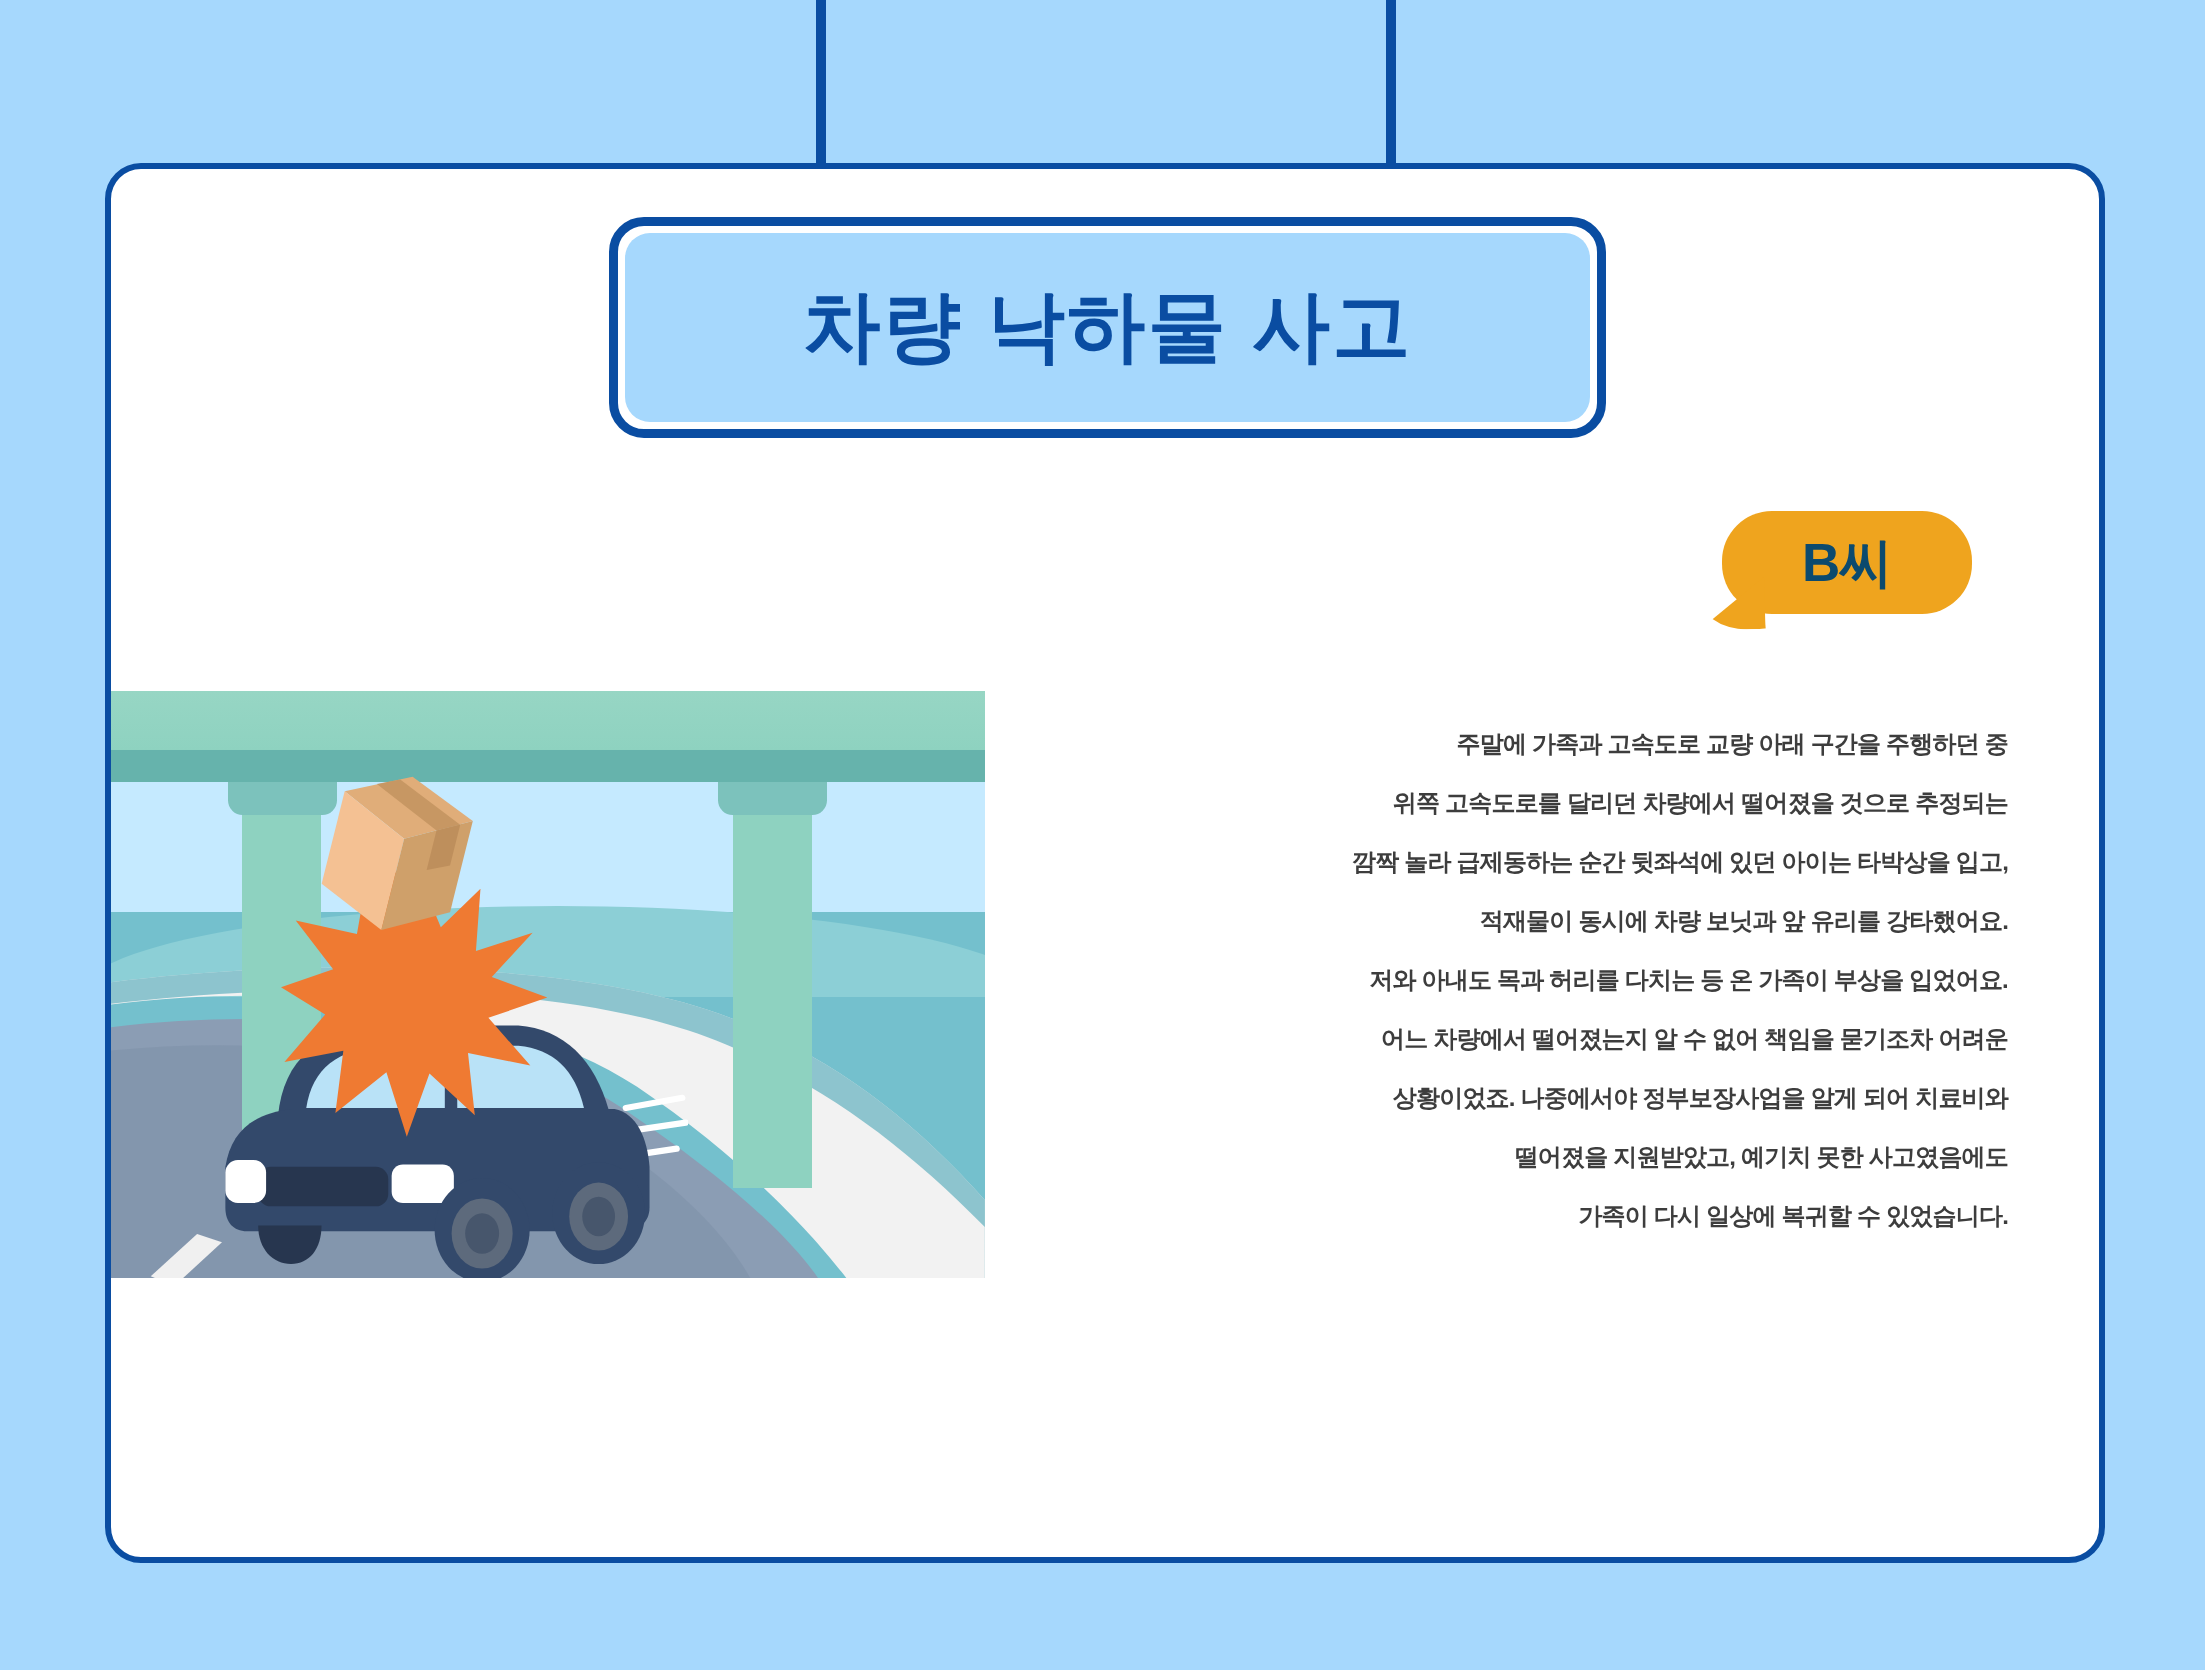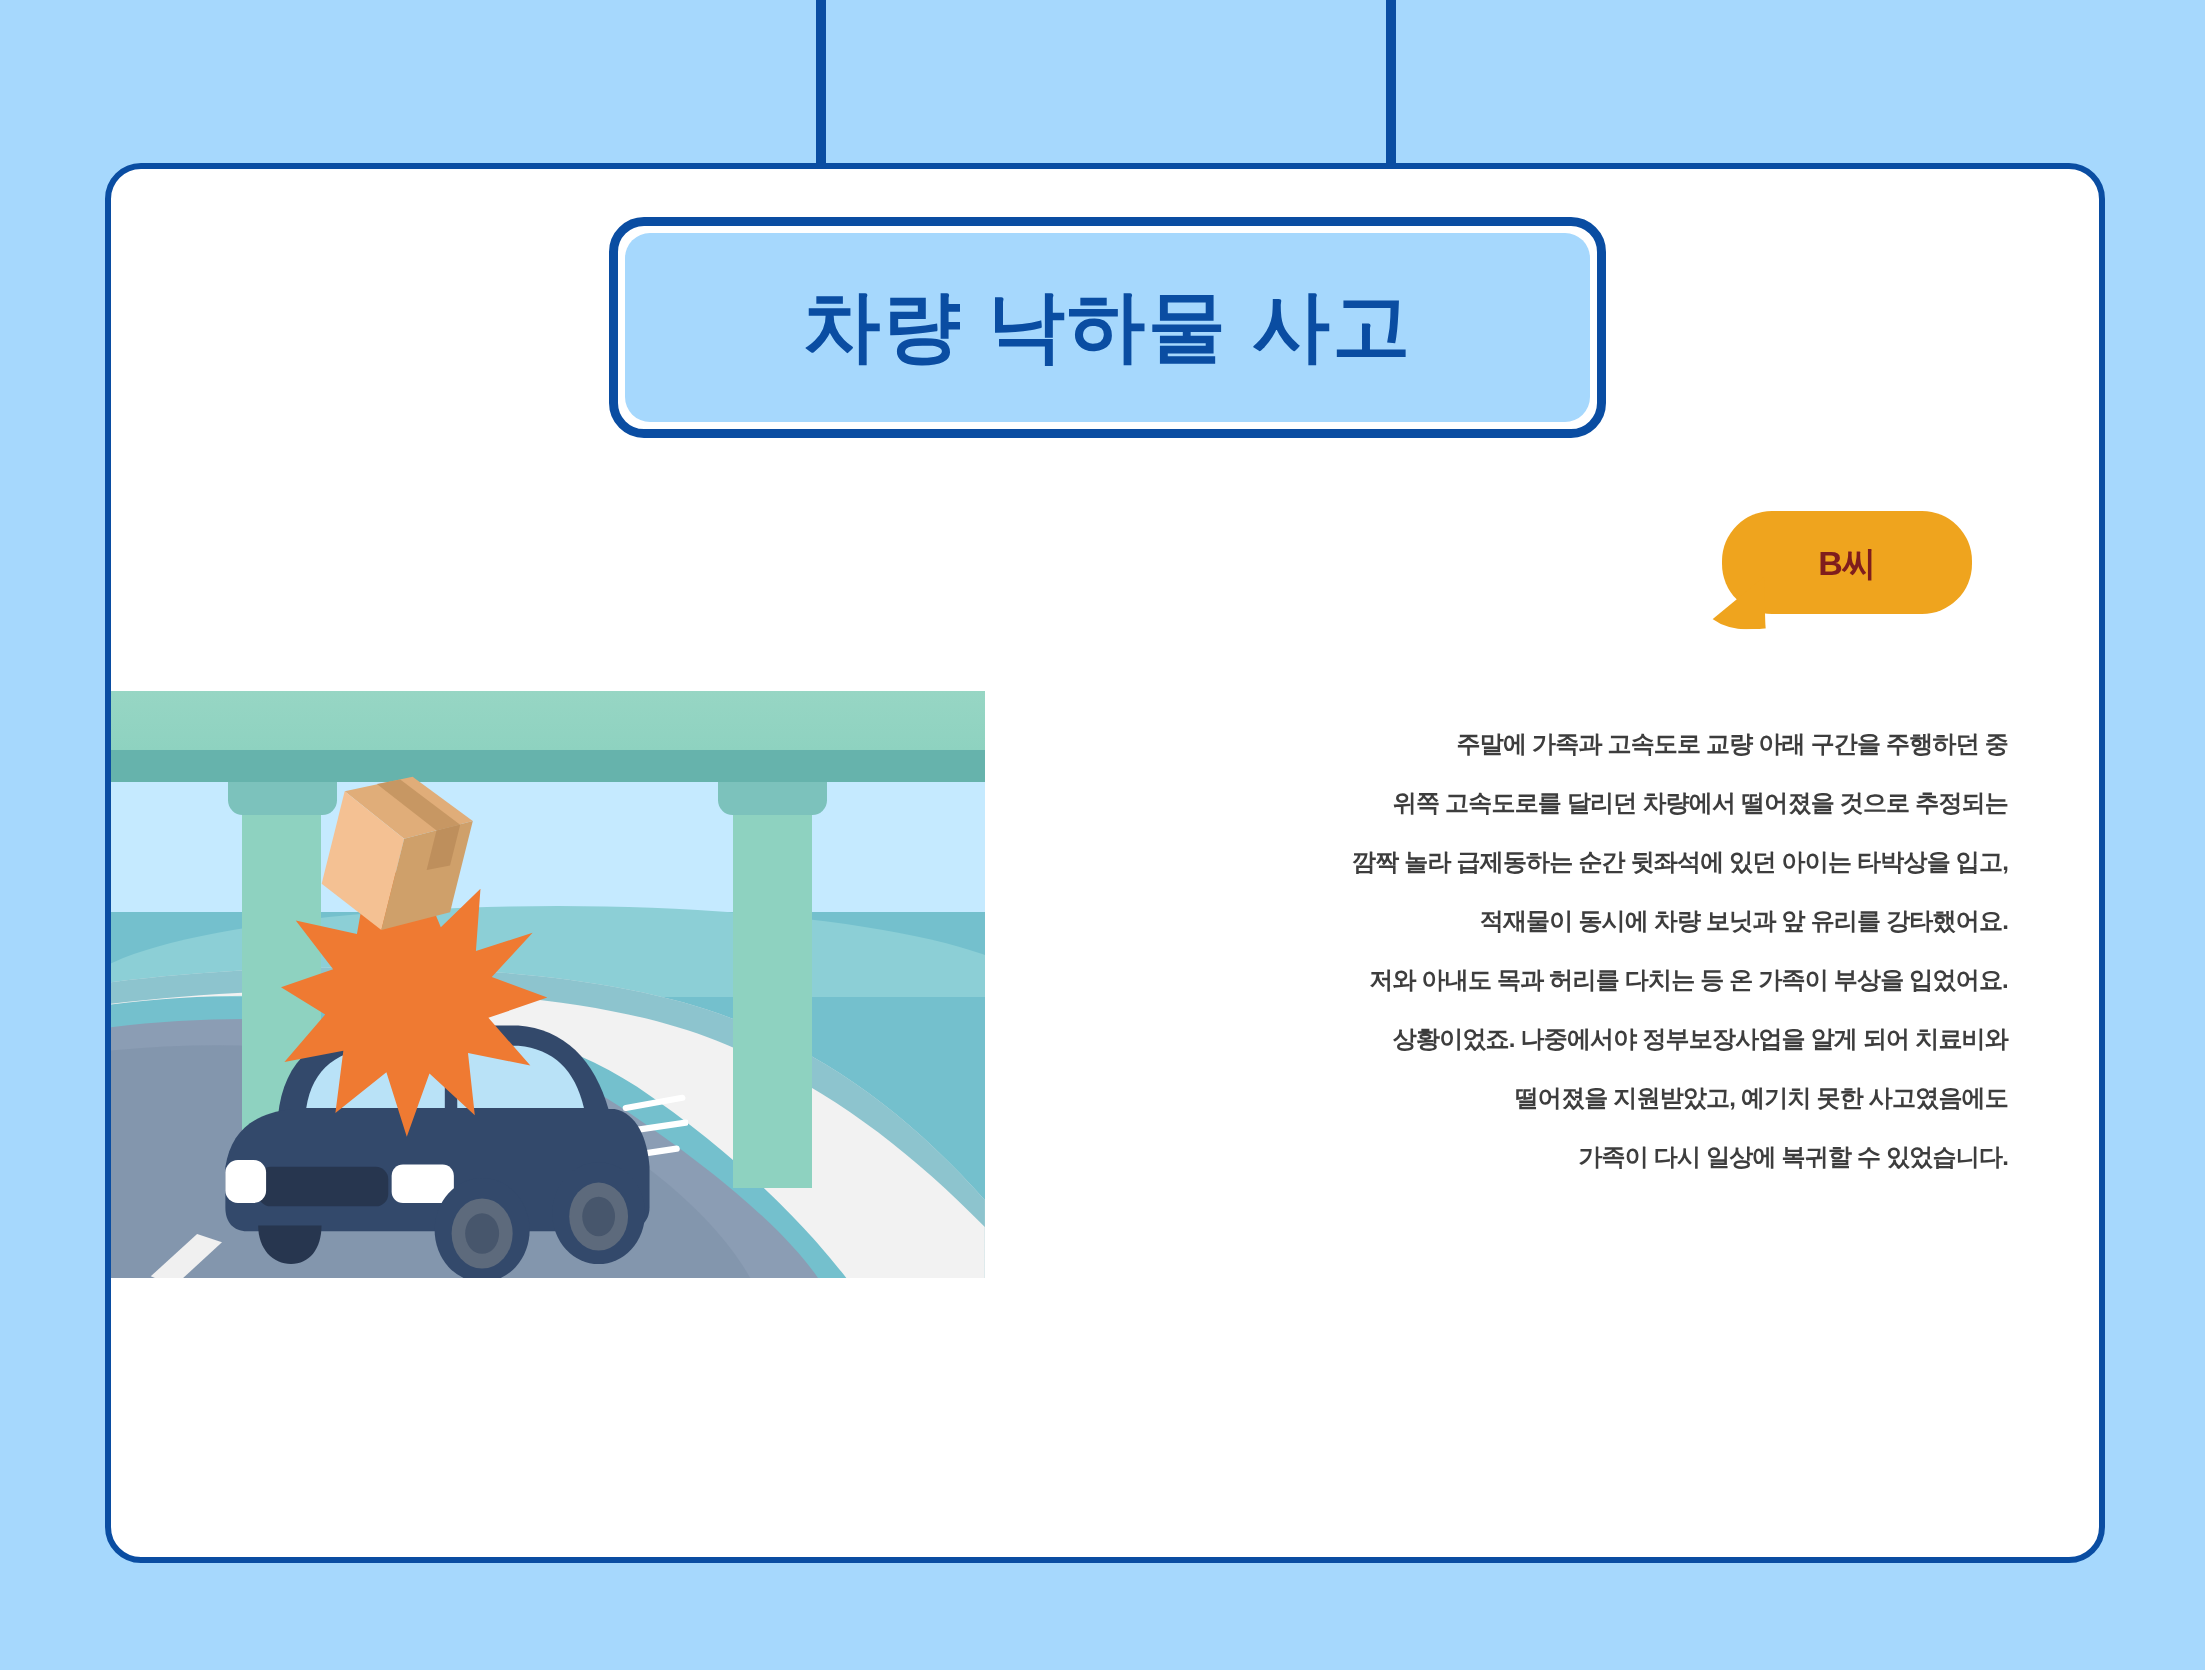--- a/index.html
+++ b/index.html
@@ -83,22 +83,22 @@
     bottom:-16px;
     width:68px; height:52px;
     background:#efa41e;
     border-bottom-left-radius:51px 40px;
     clip-path:polygon(100% 0, 100% 100%, 0% 100%);
     transform:rotate(-2deg);
   }
   #bubble-label {
     position:relative;
     z-index:2;
-    color:#7f1d1d;
-    font-size:34px;
+    color:#0c4a6e;
+    font-size:53px;
     font-weight:bold;
     line-height:1;
     letter-spacing:-0.6px;
   }
 
   
   #story {
     position:absolute;
     left:984px; top:714px;
     width:1024px;
@@ -195,20 +195,21 @@
   <div id="bubble-tail"></div>
   <span id="bubble-label">B씨</span>
 </div>
 
 <div id="story">
   <span class="line">주말에 가족과 고속도로 교량 아래 구간을 주행하던 중</span>
   <span class="line">위쪽 고속도로를 달리던 차량에서 떨어졌을 것으로 추정되는</span>
   <span class="line">깜짝 놀라 급제동하는 순간 뒷좌석에 있던 아이는 타박상을 입고,</span>
   <span class="line">적재물이 동시에 차량 보닛과 앞 유리를 강타했어요.</span>
   <span class="line">저와 아내도 목과 허리를 다치는 등 온 가족이 부상을 입었어요.</span>
+  <span class="line">어느 차량에서 떨어졌는지 알 수 없어 책임을 묻기조차 어려운</span>
   <span class="line">상황이었죠. 나중에서야 정부보장사업을 알게 되어 치료비와</span>
   <span class="line">떨어졌을 지원받았고, 예기치 못한 사고였음에도</span>
   <span class="line">가족이 다시 일상에 복귀할 수 있었습니다.</span>
 </div>
 
 <div id="illustration">
 
   <div class="ill" id="sky"></div>
   <div class="ill" id="ground"></div>
   <div class="ill" id="ground-curve"></div>

